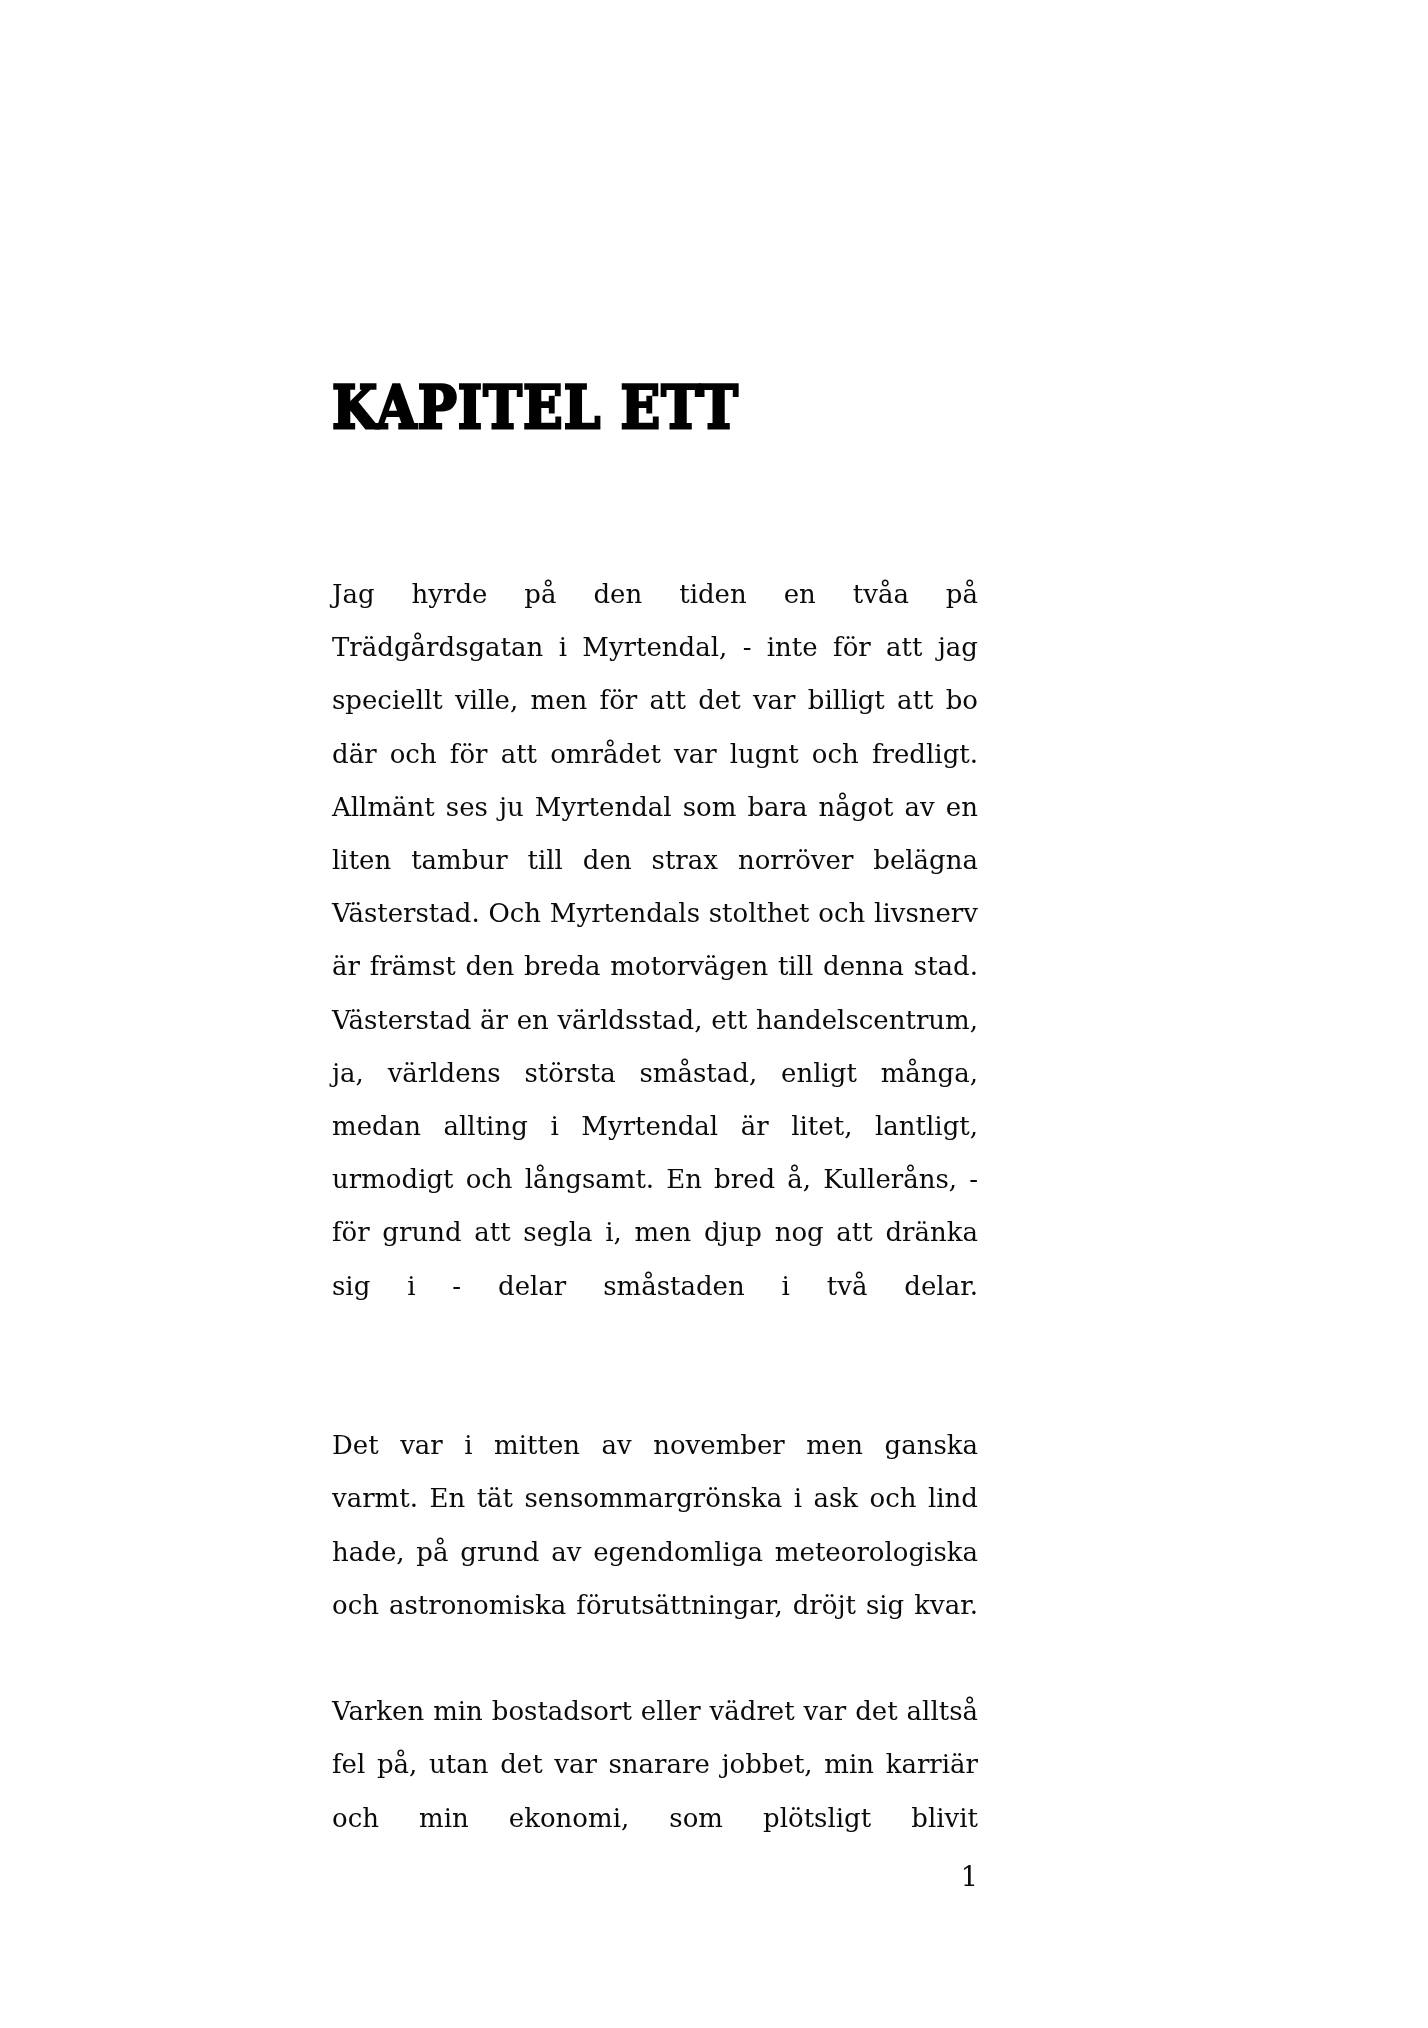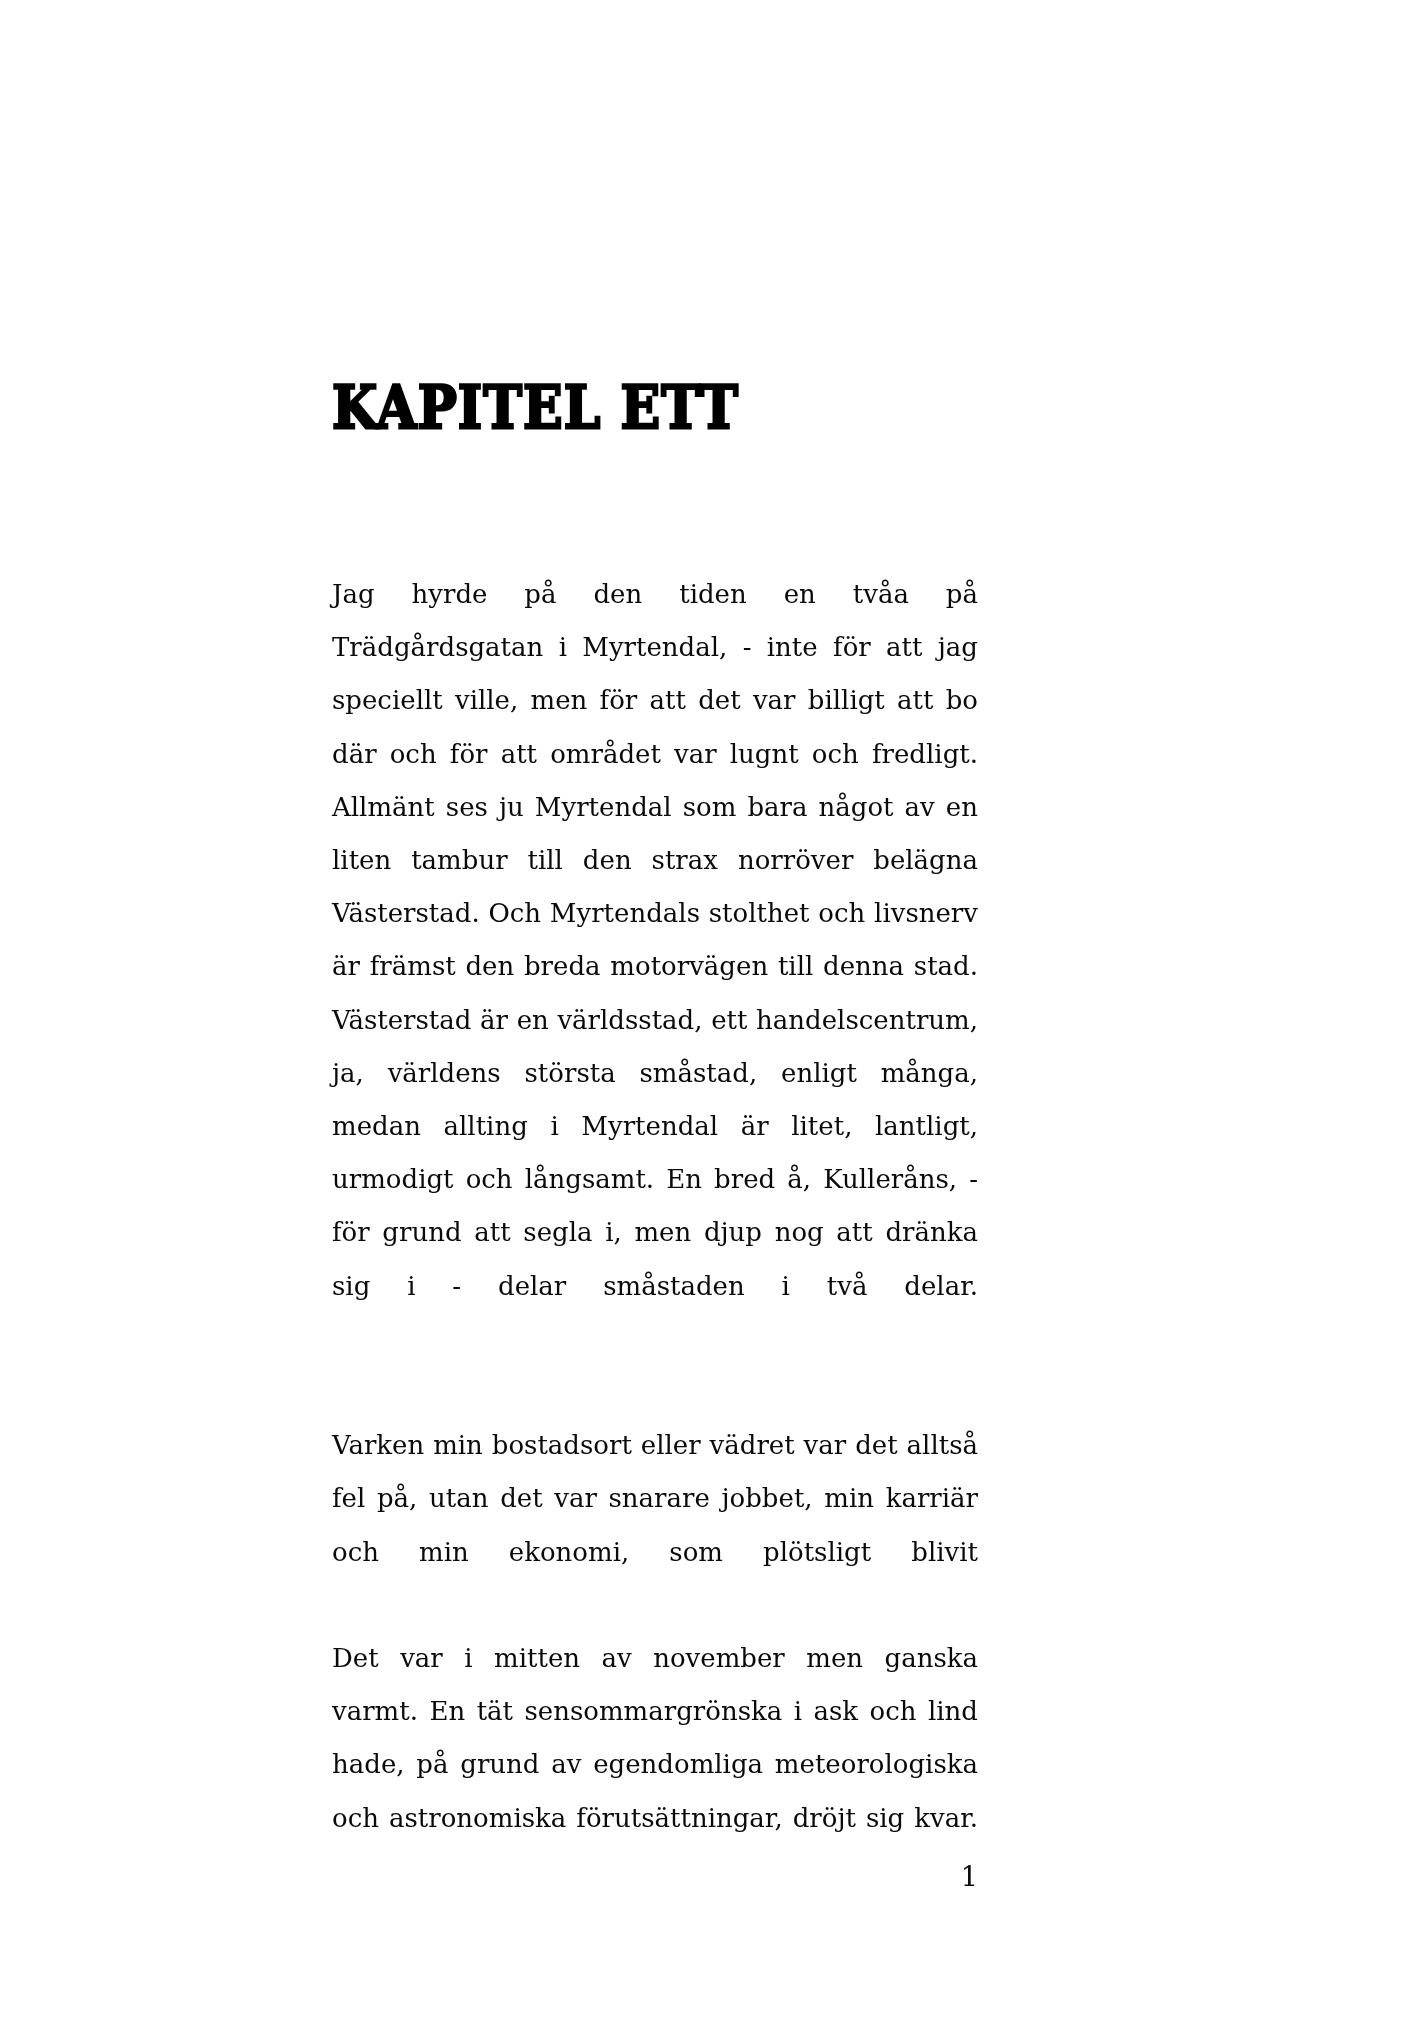--- a/index.html
+++ b/index.html
@@ -100,22 +100,22 @@
   <div class="content">
 
     <h1 class="chapter-title">KAPITEL ETT</h1>
 
     <div class="body-block">
 
       <p class="para">Jag hyrde på den tiden en tvåa på Trädgårdsgatan i Myrtendal, - inte för att jag speciellt ville, men för att det var billigt att bo där och för att området var lugnt och fredligt. Allmänt ses ju Myrtendal som bara något av en liten tambur till den strax norröver belägna Västerstad. Och Myrtendals stolthet och livsnerv är främst den breda motorvägen till denna stad. Västerstad är en världsstad, ett handelscentrum, ja, världens största småstad, enligt många, medan allting i Myrtendal är litet, lantligt, urmodigt och långsamt. En bred å, Kulleråns, - för grund att segla i, men djup nog att dränka sig i - delar småstaden i två delar.</p>
 
       <div class="para-gap"></div>
 
+      <p class="para">Det var i mitten av november men ganska varmt. En tät sensommargrönska i ask och lind hade, på grund av egendomliga meteorologiska och astronomiska förutsättningar, dröjt sig kvar.</p>
+
       <p class="para">Varken min bostadsort eller vädret var det alltså fel på, utan det var snarare jobbet, min karriär och min ekonomi, som plötsligt blivit</p>
-
-      <p class="para">Det var i mitten av november men ganska varmt. En tät sensommargrönska i ask och lind hade, på grund av egendomliga meteorologiska och astronomiska förutsättningar, dröjt sig kvar.</p>
 
     </div>
 
     <div class="page-number">1</div>
 
   </div>
 </div>
 
 </body></html>

